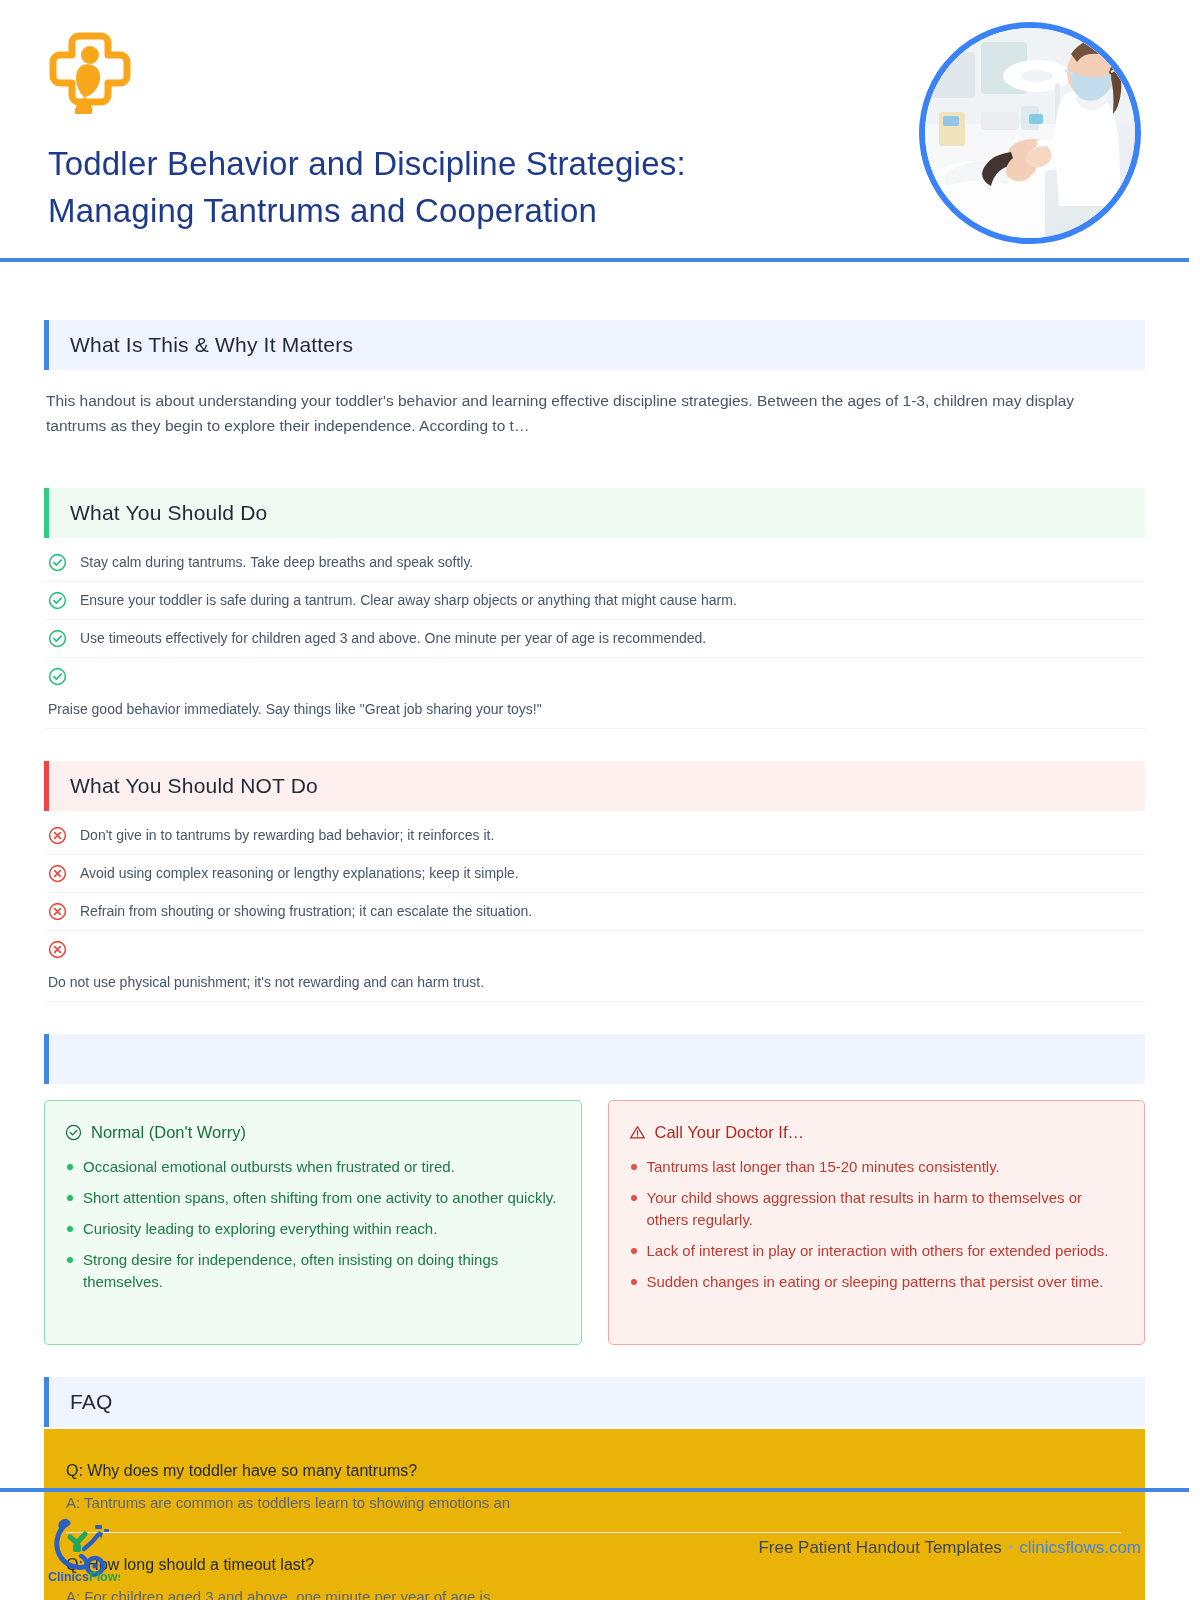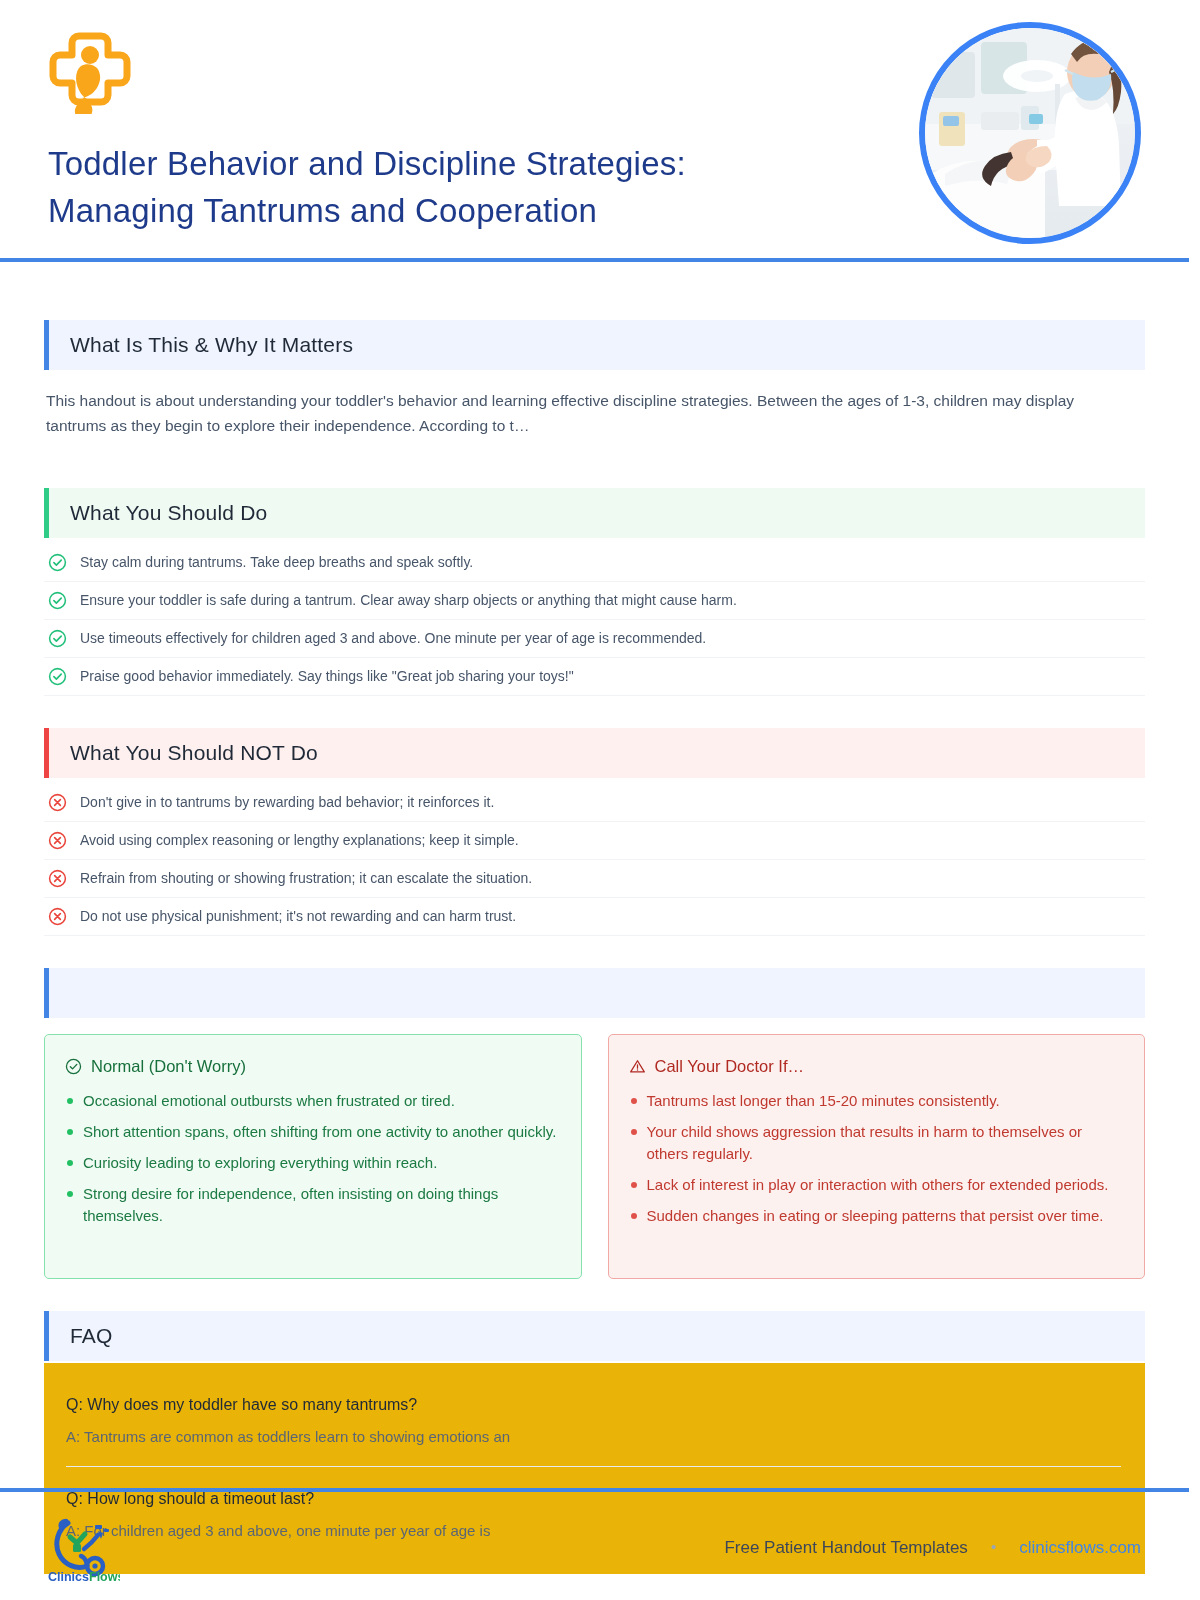--- a/index.html
+++ b/index.html
@@ -93,21 +93,21 @@
 
   
   .list { margin-top: 6px; }
   .list-row {
     display: flex;
     align-items: flex-start;
     gap: 13px;
     padding: 8px 4px 8px 4px;
     border-bottom: 1px solid #f1f3f6;
   }
-  .list-row:last-child { border-bottom: 1px solid #f1f3f6; }
+  .list-row:last-child { border-bottom: 1px solid #f1f3f6; flex-direction: column; }
   .list-row .txt {
     font-size: 14px;
     line-height: 21px;
     color: #475569;
   }
   .ico { flex: 0 0 auto; width: 19px; height: 19px; margin-top: 1px; }
   .ico svg { display: block; width: 19px; height: 19px; }
 
   .do-section { margin-top: 12px; }
   .dont-section { margin-top: 26px; }
@@ -202,21 +202,21 @@
     display: flex;
     align-items: center;
     justify-content: space-between;
   }
   .footer-logo { width: 72px; height: 74px; }
   .footer-logo svg { display: block; width: 100%; height: 100%; }
   .footer-text {
     font-size: 17px;
     color: #3d4757;
     display: flex;
-    gap: 23px;
+    gap: 6px;
   }
   .footer-text .dot { color: #9aa6b5; font-size: 15px; }
   .footer-text .site { color: #4285e4; }
 </style>
 </head>
 <body>
 
 <div class="page">
 
   <div class="header">

